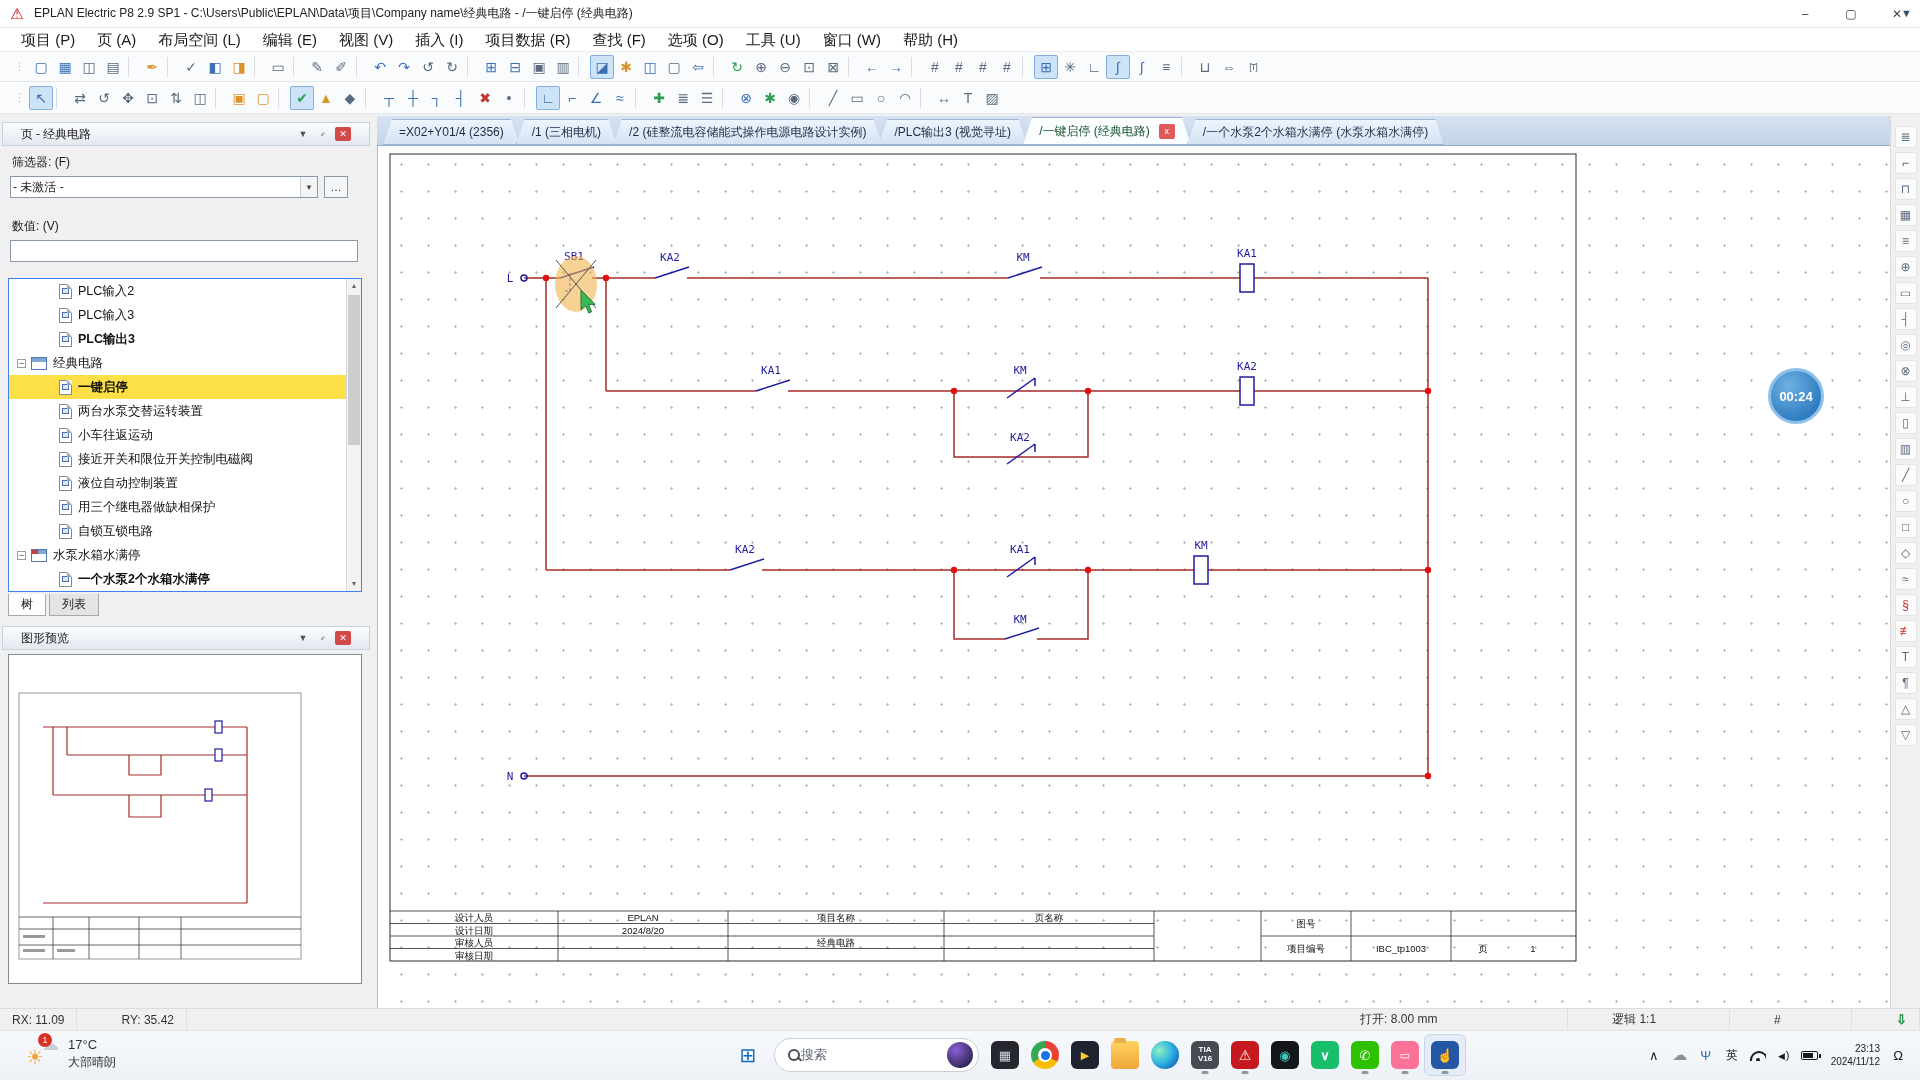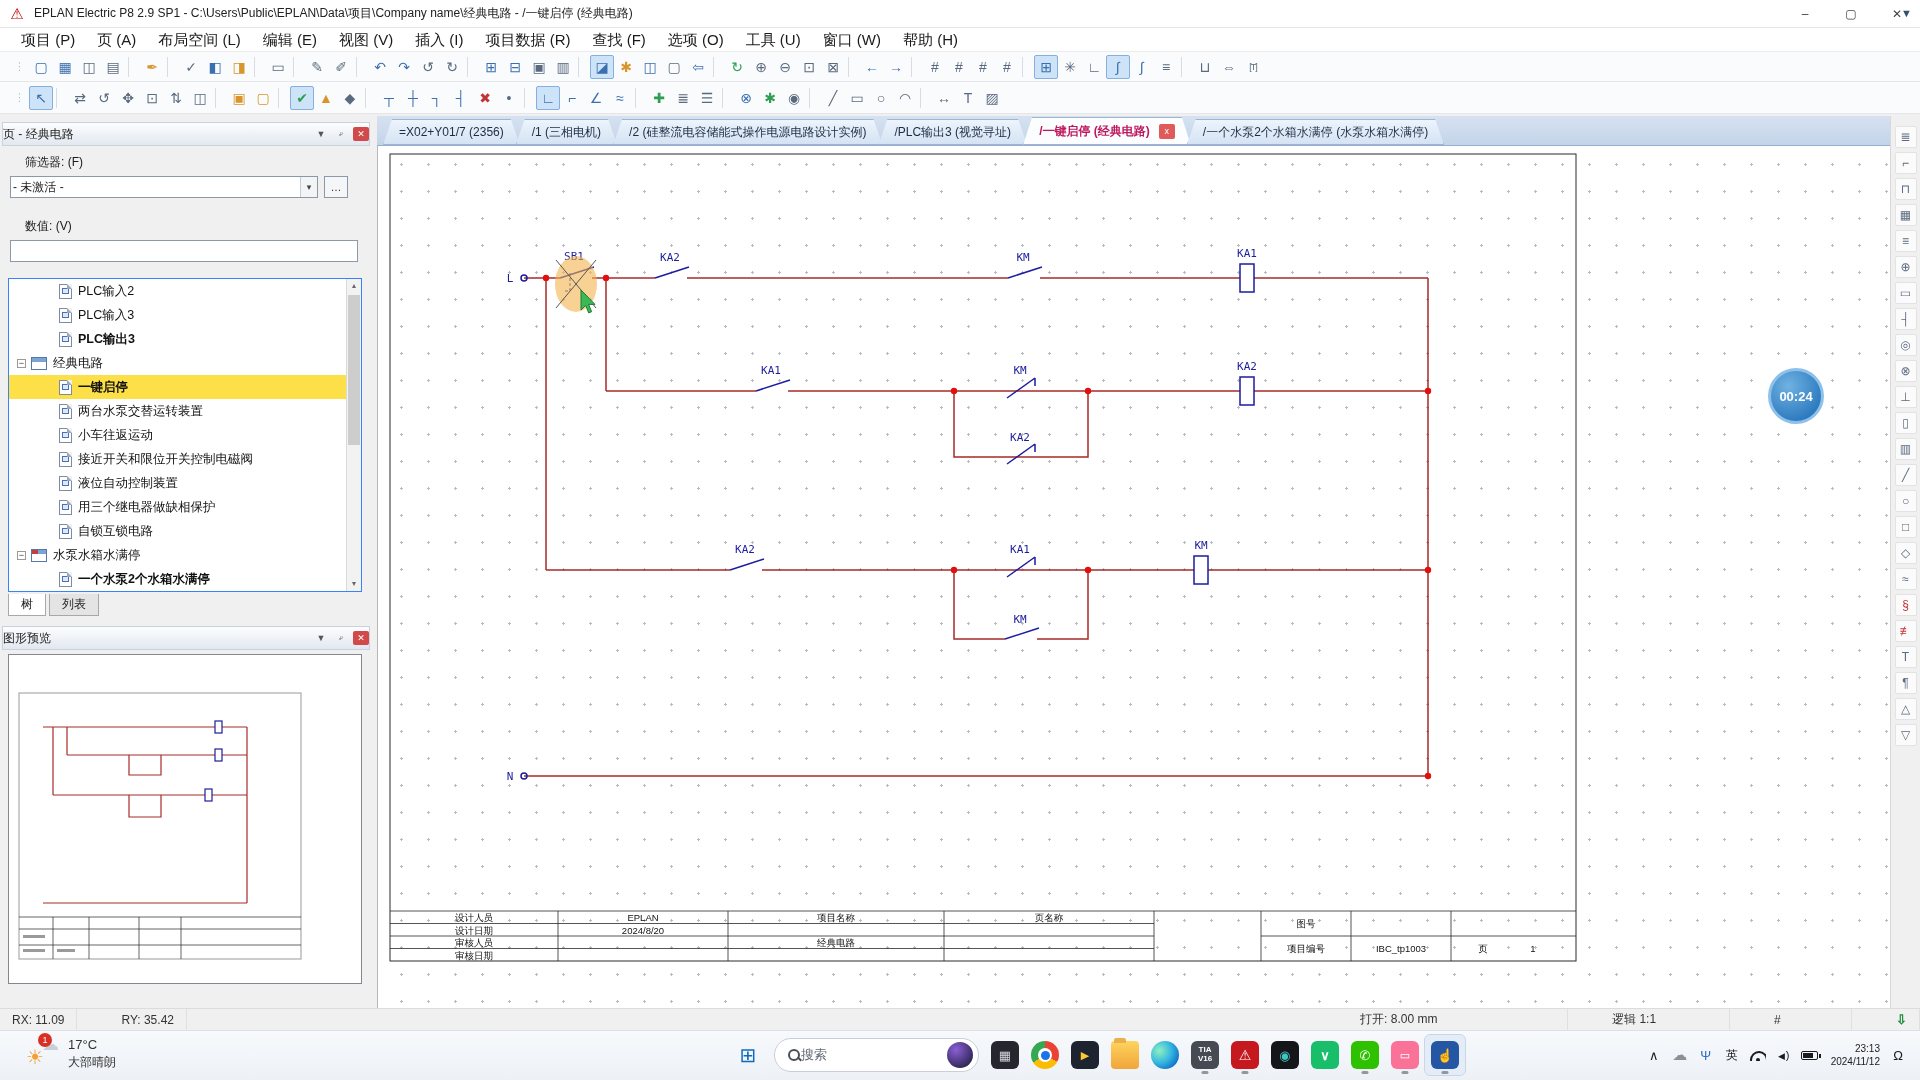--- a/index.html
+++ b/index.html
@@ -30,32 +30,32 @@
   .c-orange{color:#d9952b;}
   .c-green{color:#2e9e52;}
   .c-red{color:#c23333;}
   .ti.tt{font-size:9px;letter-spacing:-1px;}
 
   
   #tabbar{position:absolute;left:377px;top:116px;width:1513px;height:30px;background:linear-gradient(#d6e2f1,#c3d4e9);display:flex;align-items:flex-end;padding-left:6px;border-bottom:1px solid #94aecf;}
   .tab{height:26px;display:flex;align-items:center;padding:0 16px;margin-right:-4px;background:linear-gradient(#eef5fc,#d3e2f3);clip-path:polygon(9px 0,calc(100% - 9px) 0,100% 100%,0 100%);box-shadow:inset 0 0 0 1px #9db4d2;white-space:nowrap;}
   .tab-label{font-size:12px;color:#1c2c44;}
   .tab.active{background:#fbfdff;height:28px;}
-  .tab.active .tab-label{font-weight:700;color:#be185d;}
+  .tab.active .tab-label{font-weight:400;color:#14532d;}
   .tab-close{display:none;width:16px;height:15px;margin-left:9px;background:#e05a5a;color:#fff;font-size:9px;line-height:15px;text-align:center;border-radius:2px;}
   .tab.active .tab-close{display:block;}
   #tab-overflow{position:absolute;right:8px;top:7px;font-size:11px;color:#33506e;}
 
   
-  .panel-header{position:absolute;left:2px;width:368px;height:24px;background:linear-gradient(#fcfdfe,#e2e8f0);border:1px solid #c9d2dc;display:flex;align-items:center;padding:0 0;}
+  .panel-header{position:absolute;left:2px;width:368px;height:24px;background:linear-gradient(#fcfdfe,#e2e8f0);border:1px solid #c9d2dc;display:flex;align-items:center;padding:0 18px;font-family:Liberation Serif, serif;}
   .panel-title{font-size:12px;color:#222;flex:1;}
   .ph-btn{width:16px;height:14px;display:flex;align-items:center;justify-content:center;font-size:9px;color:#555;margin-left:4px;}
   .ph-close{background:#d14949;color:#fff;border-radius:2px;}
   .pin{transform:rotate(45deg);}
-  .flabel{position:absolute;left:12px;font-size:12px;color:#1a1a1a;margin-left:13px;}
+  .flabel{position:absolute;left:12px;font-size:12px;color:#1a1a1a;}
   #filter-combo{position:absolute;left:10px;top:176px;width:308px;height:22px;background:#fff;border:1px solid #8a98a8;display:flex;align-items:center;}
   #filter-combo .cval{flex:1;font-size:12px;color:#222;padding-left:2px;}
   #filter-combo .carr{width:17px;height:100%;border-left:1px solid #c5ccd4;display:flex;align-items:center;justify-content:center;font-size:9px;color:#444;background:#f2f4f6;}
   #filter-dots{position:absolute;left:324px;top:176px;width:24px;height:22px;border:1px solid #8a98a8;background:#f5f6f7;font-size:11px;color:#333;text-align:center;line-height:20px;}
   #value-input{position:absolute;left:10px;top:240px;width:348px;height:22px;border:1px solid #8a98a8;background:#fff;font-size:12px;padding:0 5px;font-family:"Liberation Sans",sans-serif;}
   #treebox{position:absolute;left:8px;top:278px;width:354px;height:314px;background:#fff;border:1px solid #3b82f6;overflow:hidden;}
   .trow{display:flex;align-items:center;height:24px;white-space:nowrap;}
   .trow.d1{padding-left:8px;}
   .trow.d2{padding-left:36px;}
   .exp{width:9px;height:9px;border:1px solid #9a9a9a;background:#fff;color:#333;font-size:9px;line-height:7px;text-align:center;margin-right:5px;flex:0 0 auto;}
@@ -287,21 +287,21 @@
       <span class="ti">◠</span>
       <span class="ti sep"></span>
       <span class="ti">↔</span>
       <span class="ti">T</span>
       <span class="ti">▨</span>
     </div>
 
   <div id="tabbar">
 
       <div class="tab">
-        <span class="tab-label">=X02+Y01/7 (2356)</span>
+        <span class="tab-label">=X02+Y01/4 (2356)</span>
 
       </div>
 
       <div class="tab">
         <span class="tab-label">/1 (三相电机)</span>
 
       </div>
 
       <div class="tab">
         <span class="tab-label">/2 (硅整流电容储能式操作电源电路设计实例)</span>

